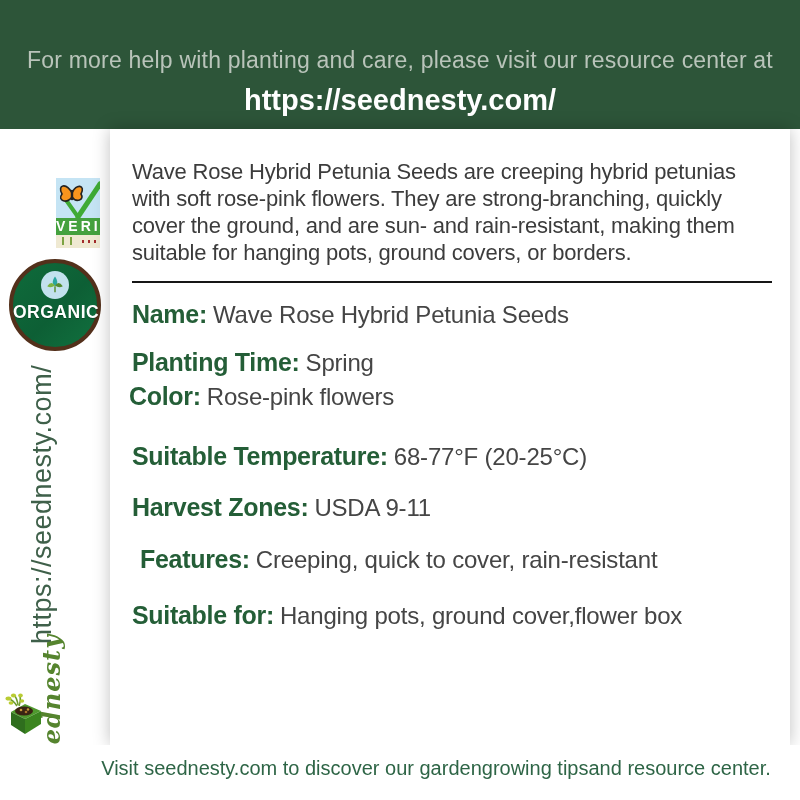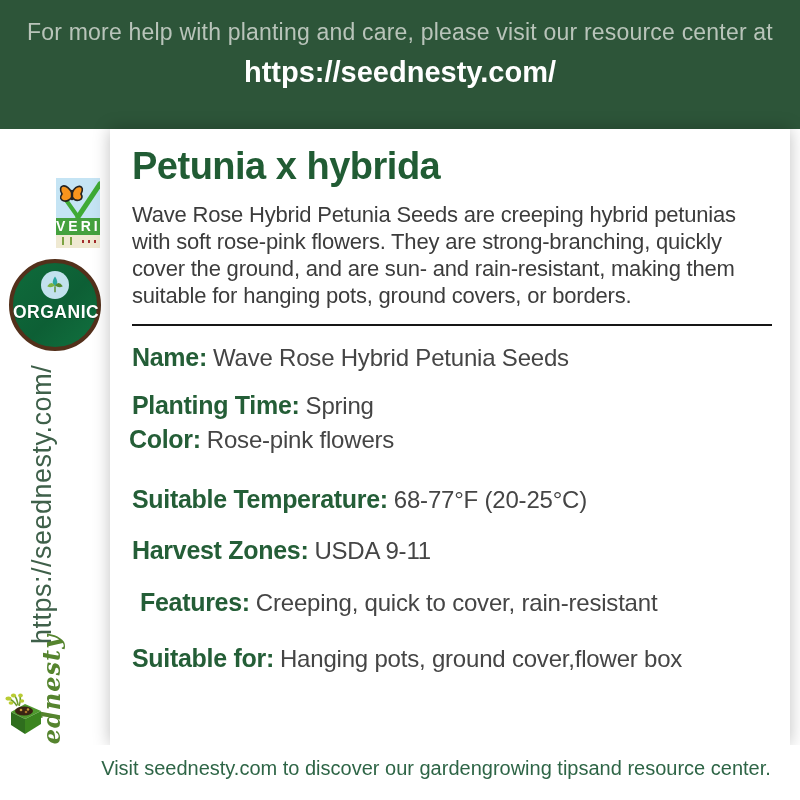--- a/index.html
+++ b/index.html
@@ -5,21 +5,21 @@
   * { margin: 0; padding: 0; box-sizing: border-box; }
   html, body { width: 800px; height: 800px; background: #ffffff; overflow: hidden; }
   body { font-family: "Liberation Sans", sans-serif; position: relative; }
 
   
   .top-banner {
     position: absolute; top: 0; left: 0; width: 800px; height: 129px;
     background: #2d5539; text-align: center;
   }
   .banner-line1 {
-    padding-top: 19px; font-size: 23px; color: #b9c4ba; letter-spacing: 0.2px;
+    padding-top: 47px; font-size: 23px; color: #b9c4ba; letter-spacing: 0.2px;
   }
   .banner-url {
     margin-top: 10px; font-size: 29px; font-weight: bold; color: #ffffff;
     display: inline-block;
   }
 
   
   .card {
     position: absolute; top: 129px; left: 110px; width: 680px; height: 616px;
     background: #ffffff; box-shadow: 0 0 16px rgba(0,0,0,0.25);
@@ -195,21 +195,20 @@
         <circle cx="18" cy="18" r="1.3" fill="#c89b3c"></circle>
         <circle cx="23" cy="20" r="1.3" fill="#a8742c"></circle>
         <circle cx="25" cy="17.5" r="1.2" fill="#c89b3c"></circle>
       </svg>
     </div>
     <div class="brand-script">seednesty</div>
   </div>
 </div>
 
 <div class="card">
-  <div class="page-title">Petunia x hybrida</div>
   <div class="description">Wave Rose Hybrid Petunia Seeds are creeping hybrid petunias with soft rose-pink flowers. They are strong-branching, quickly cover the ground, and are sun- and rain-resistant, making them suitable for hanging pots, ground covers, or borders.</div>
   <hr class="divider">
 
   <div>
     <div class="spec-row">
       <span class="spec-label">Name:</span><span class="spec-value">Wave Rose Hybrid Petunia Seeds</span>
     </div>
     <div class="spec-row">
       <span class="spec-label">Planting Time:</span><span class="spec-value">Spring</span>
     </div>

